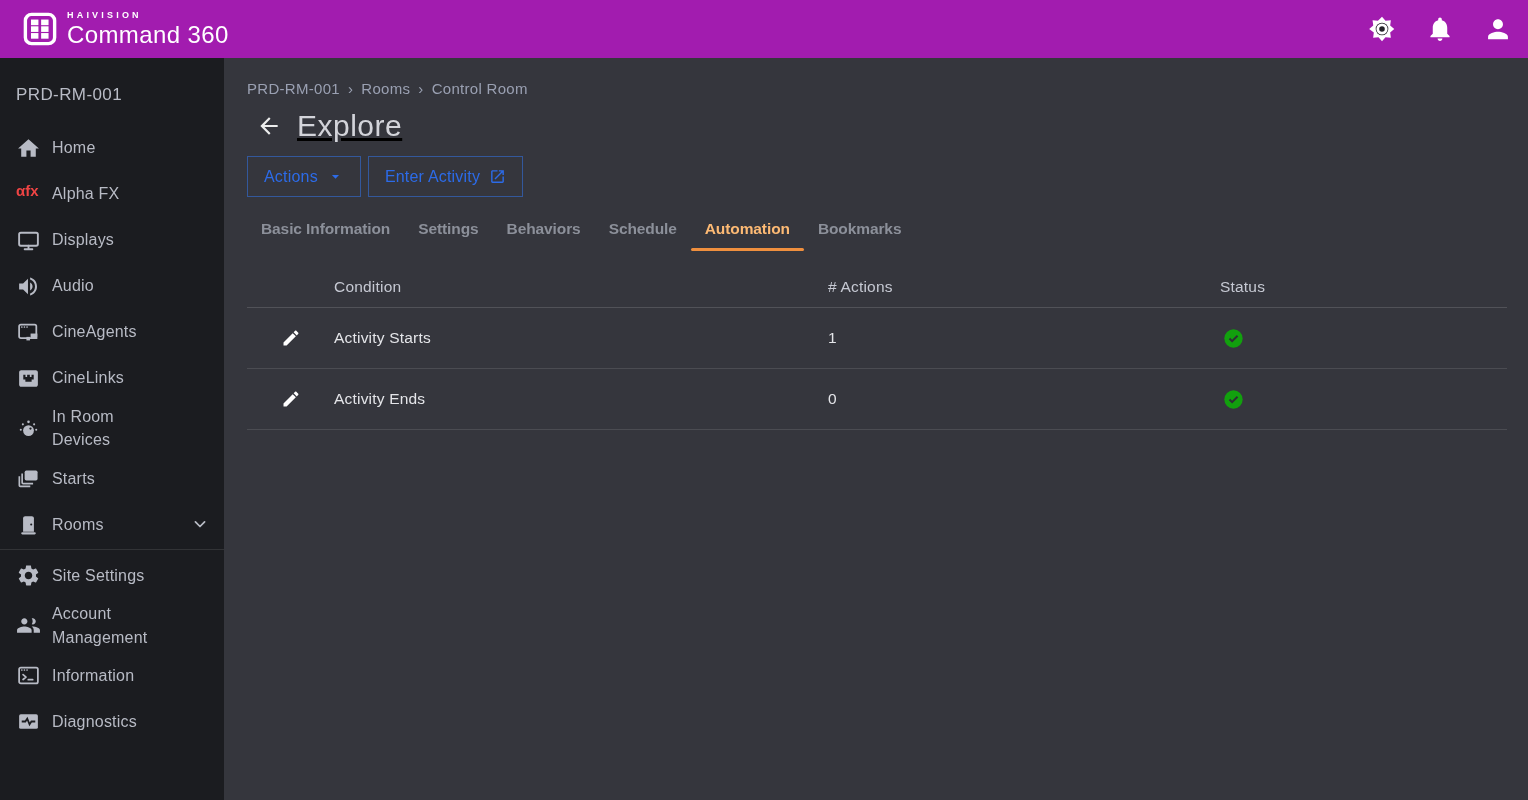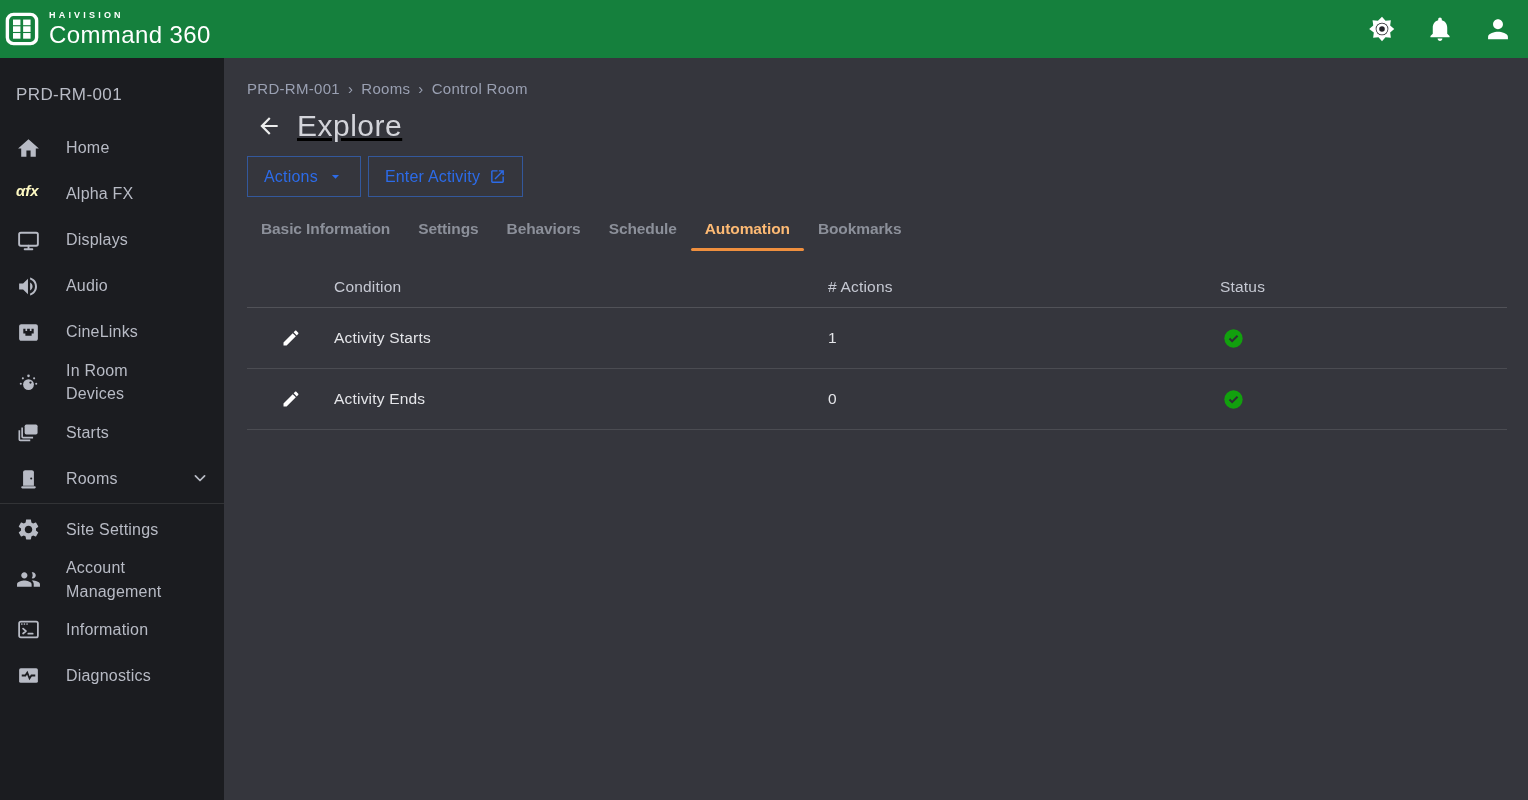--- a/index.html
+++ b/index.html
@@ -3,39 +3,39 @@
 <meta charset="utf-8">
 <style>
   * { box-sizing: border-box; }
   html,body { margin:0; padding:0; width:1528px; height:800px; overflow:hidden;
               font-family:"Liberation Sans","DejaVu Sans",sans-serif;
               background:#35363d; }
   .app { display:grid; grid-template-rows:58px 1fr; grid-template-columns:224px 1fr;
          width:100%; height:100%; }
 
   
-  .top-header { grid-column:1/3; background:#15803d; display:flex; align-items:center;
-                justify-content:space-between; padding:0 16px 0 4px; }
+  .top-header { grid-column:1/3; background:#a21caf; display:flex; align-items:center;
+                justify-content:space-between; padding:0 16px 0 22px; }
   .brand { display:flex; align-items:center; gap:9px; cursor:pointer; }
   .brand-logo { width:36px; height:36px; color:#fff; }
   .brand-text { display:flex; flex-direction:column; line-height:1; }
   .brand-name { color:#fff; font-size:9px; font-weight:700; letter-spacing:3.2px; margin-bottom:3px; }
   .product-name { color:#fff; font-size:24px; font-weight:300; letter-spacing:.4px; }
   .header-actions { display:flex; align-items:center; gap:30px; }
   .hicon { width:28px; height:28px; color:#fff; cursor:pointer; display:inline-flex; }
   .hicon svg { width:100%; height:100%; }
 
   
   .sidebar { background:#1b1c20; color:#b8bbc5; padding-top:0; overflow:hidden; }
   .side-title { font-size:17px; color:#b9bcc6; letter-spacing:.4px; padding:27px 16px 20px 16px; }
   .side-item { display:flex; align-items:center; min-height:46px; padding:4px 14px 4px 16px;
-               cursor:pointer; gap:25px; }
+               cursor:pointer; gap:11px; }
   .sicon { width:25px; height:25px; flex:0 0 25px; color:#b8bbc5; display:inline-flex; }
   .sicon svg { width:100%; height:100%; }
-  .sicon .alpha-glyph { font-style:italic; font-weight:700; font-size:15px; color:#fef9c3; }
+  .sicon .alpha-glyph { font-weight:700; font-size:15px; color:#ef4444; }
   .slabel { font-size:16px; letter-spacing:.2px; max-width:118px; line-height:1.45; }
   .side-chevron { margin-left:auto; width:20px; height:20px; color:#b8bbc5; display:inline-flex; }
   .side-divider { height:1px; background:rgba(255,255,255,.10); margin:2px 0; }
 
   
   .main { padding:22px 21px 0 23px; overflow:hidden; }
   .breadcrumb { font-size:15px; color:#9aa0b2; letter-spacing:.3px; display:flex; gap:8px; }
   .crumb { cursor:pointer; }
   .crumb-sep { color:#9aa0b2; }
   .title-row { display:flex; align-items:center; margin:12px 0 0 9px; gap:15px;text-decoration:underline; }
@@ -140,20 +140,33 @@
       <div class="side-item">
         <span class="sicon">
           <svg viewBox="0 0 24 24" fill="currentColor">
             <path d="M3 9.2v5.6h3.8l4.7 4.7V4.5L6.8 9.2H3zm12.9 2.8c0-1.66-.96-3.09-2.35-3.78v7.55c1.39-.68 2.35-2.11 2.35-3.77zM13.55 3.45v1.93c2.71.81 4.7 3.32 4.7 6.62s-1.99 5.81-4.7 6.62v1.93c3.77-.85 6.6-4.21 6.6-8.55s-2.83-7.7-6.6-8.55z"></path>
           </svg>
         </span>
         <span class="slabel">Audio</span>
       </div>
       <div class="side-item">
         <span class="sicon">
+          <svg viewBox="0 0 24 24" fill="none" stroke="currentColor" stroke-width="1.7">
+            <rect x="3" y="4.5" width="16.5" height="13" rx="1.6"></rect>
+            <circle cx="5.6" cy="6.7" r=".8" fill="currentColor" stroke="none"></circle>
+            <circle cx="8.1" cy="6.7" r=".8" fill="currentColor" stroke="none"></circle>
+            <circle cx="10.6" cy="6.7" r=".8" fill="currentColor" stroke="none"></circle>
+            <rect x="14" y="13" width="6.5" height="5.2" fill="currentColor" stroke="none"></rect>
+            <rect x="10" y="16.2" width="3.4" height="3.4" fill="currentColor" stroke="none"></rect>
+          </svg>
+        </span>
+        <span class="slabel">CineAgents</span>
+      </div>
+      <div class="side-item">
+        <span class="sicon">
           <svg viewBox="0 0 24 24" fill="currentColor">
             <path fill-rule="evenodd" d="M5 4h14c1.1 0 2 .9 2 2v12c0 1.1-.9 2-2 2H5c-1.1 0-2-.9-2-2V6c0-1.1.9-2 2-2zm2 4.5h2.1v2.1h1.6V8.5h2.6v2.1h1.6V8.5H17v4.4h-2v2.2H9v-2.2H7z"></path>
           </svg>
         </span>
         <span class="slabel">CineLinks</span>
       </div>
       <div class="side-item">
         <span class="sicon">
           <svg viewBox="0 0 24 24" fill="currentColor">
             <circle cx="12" cy="14" r="5.2"></circle>

